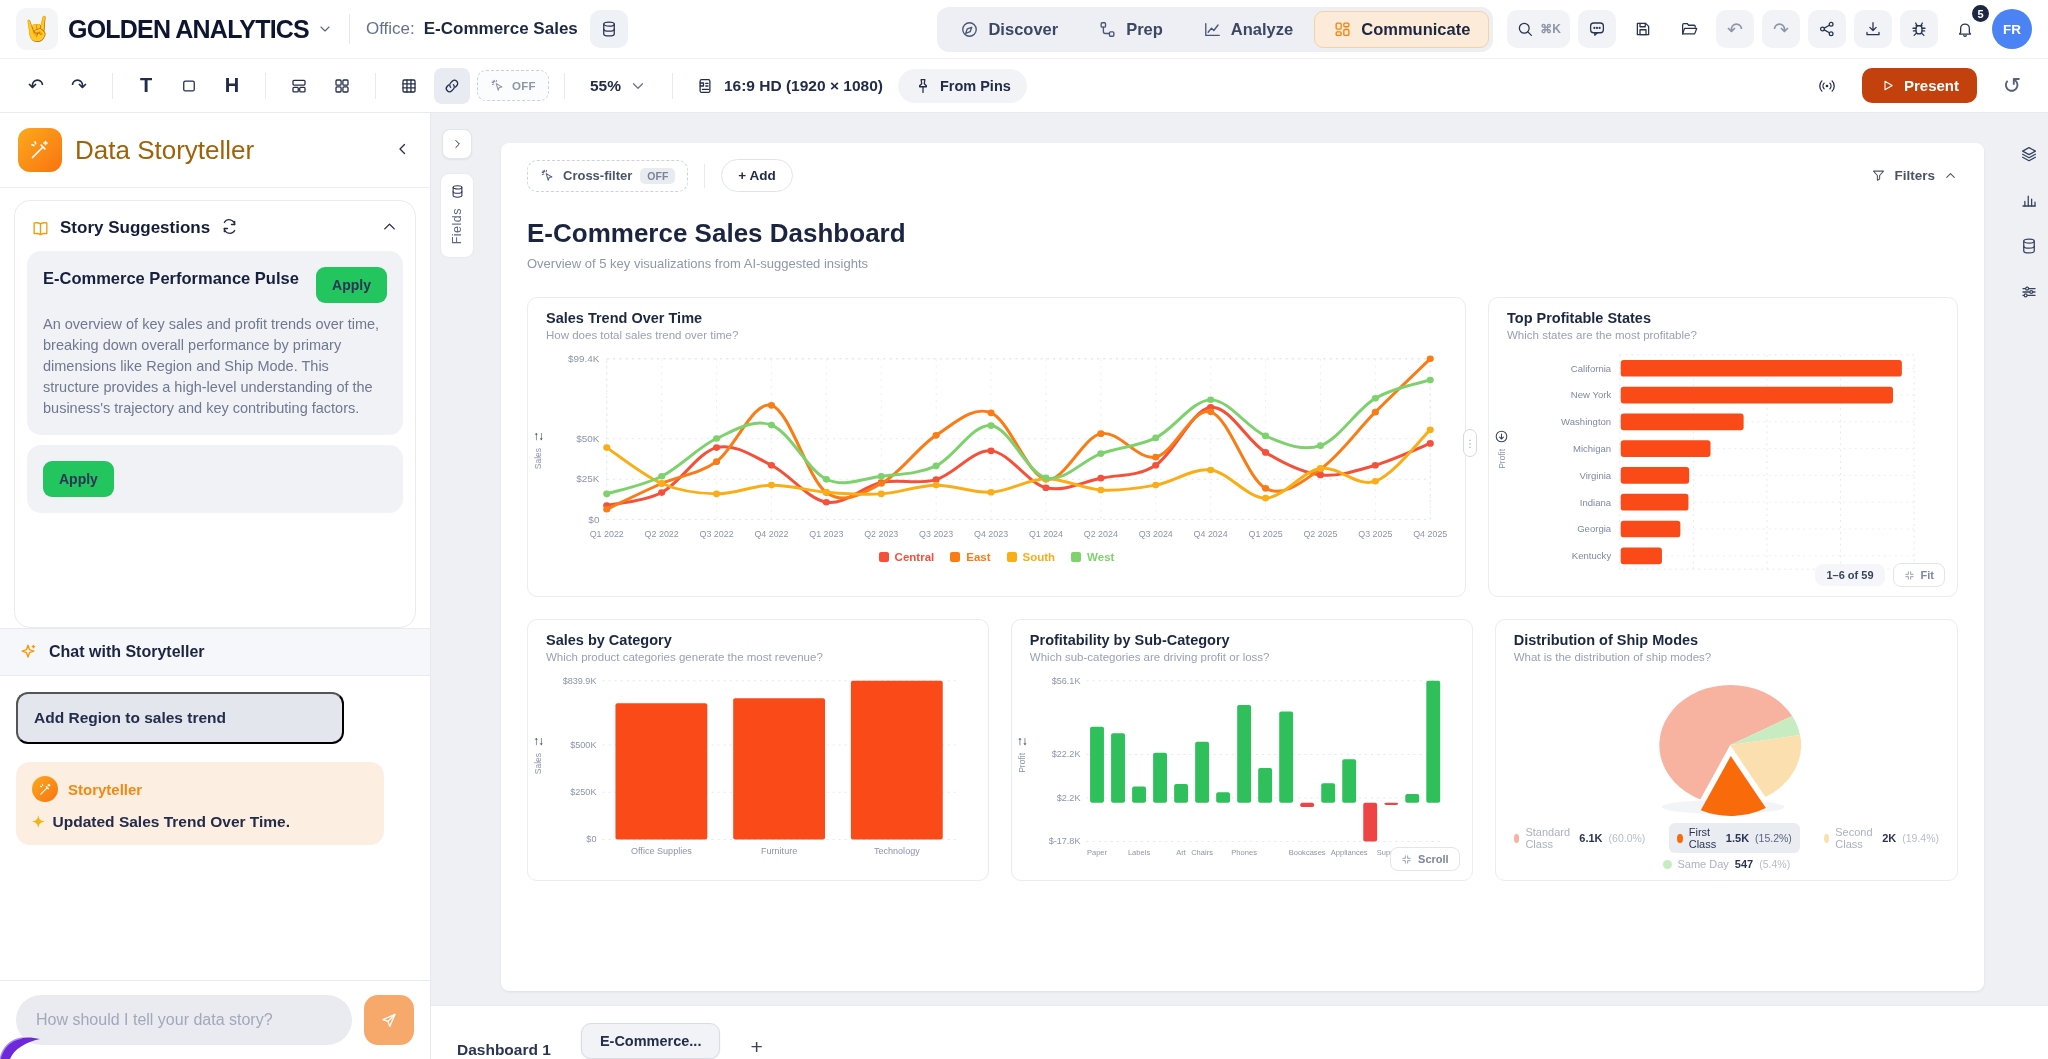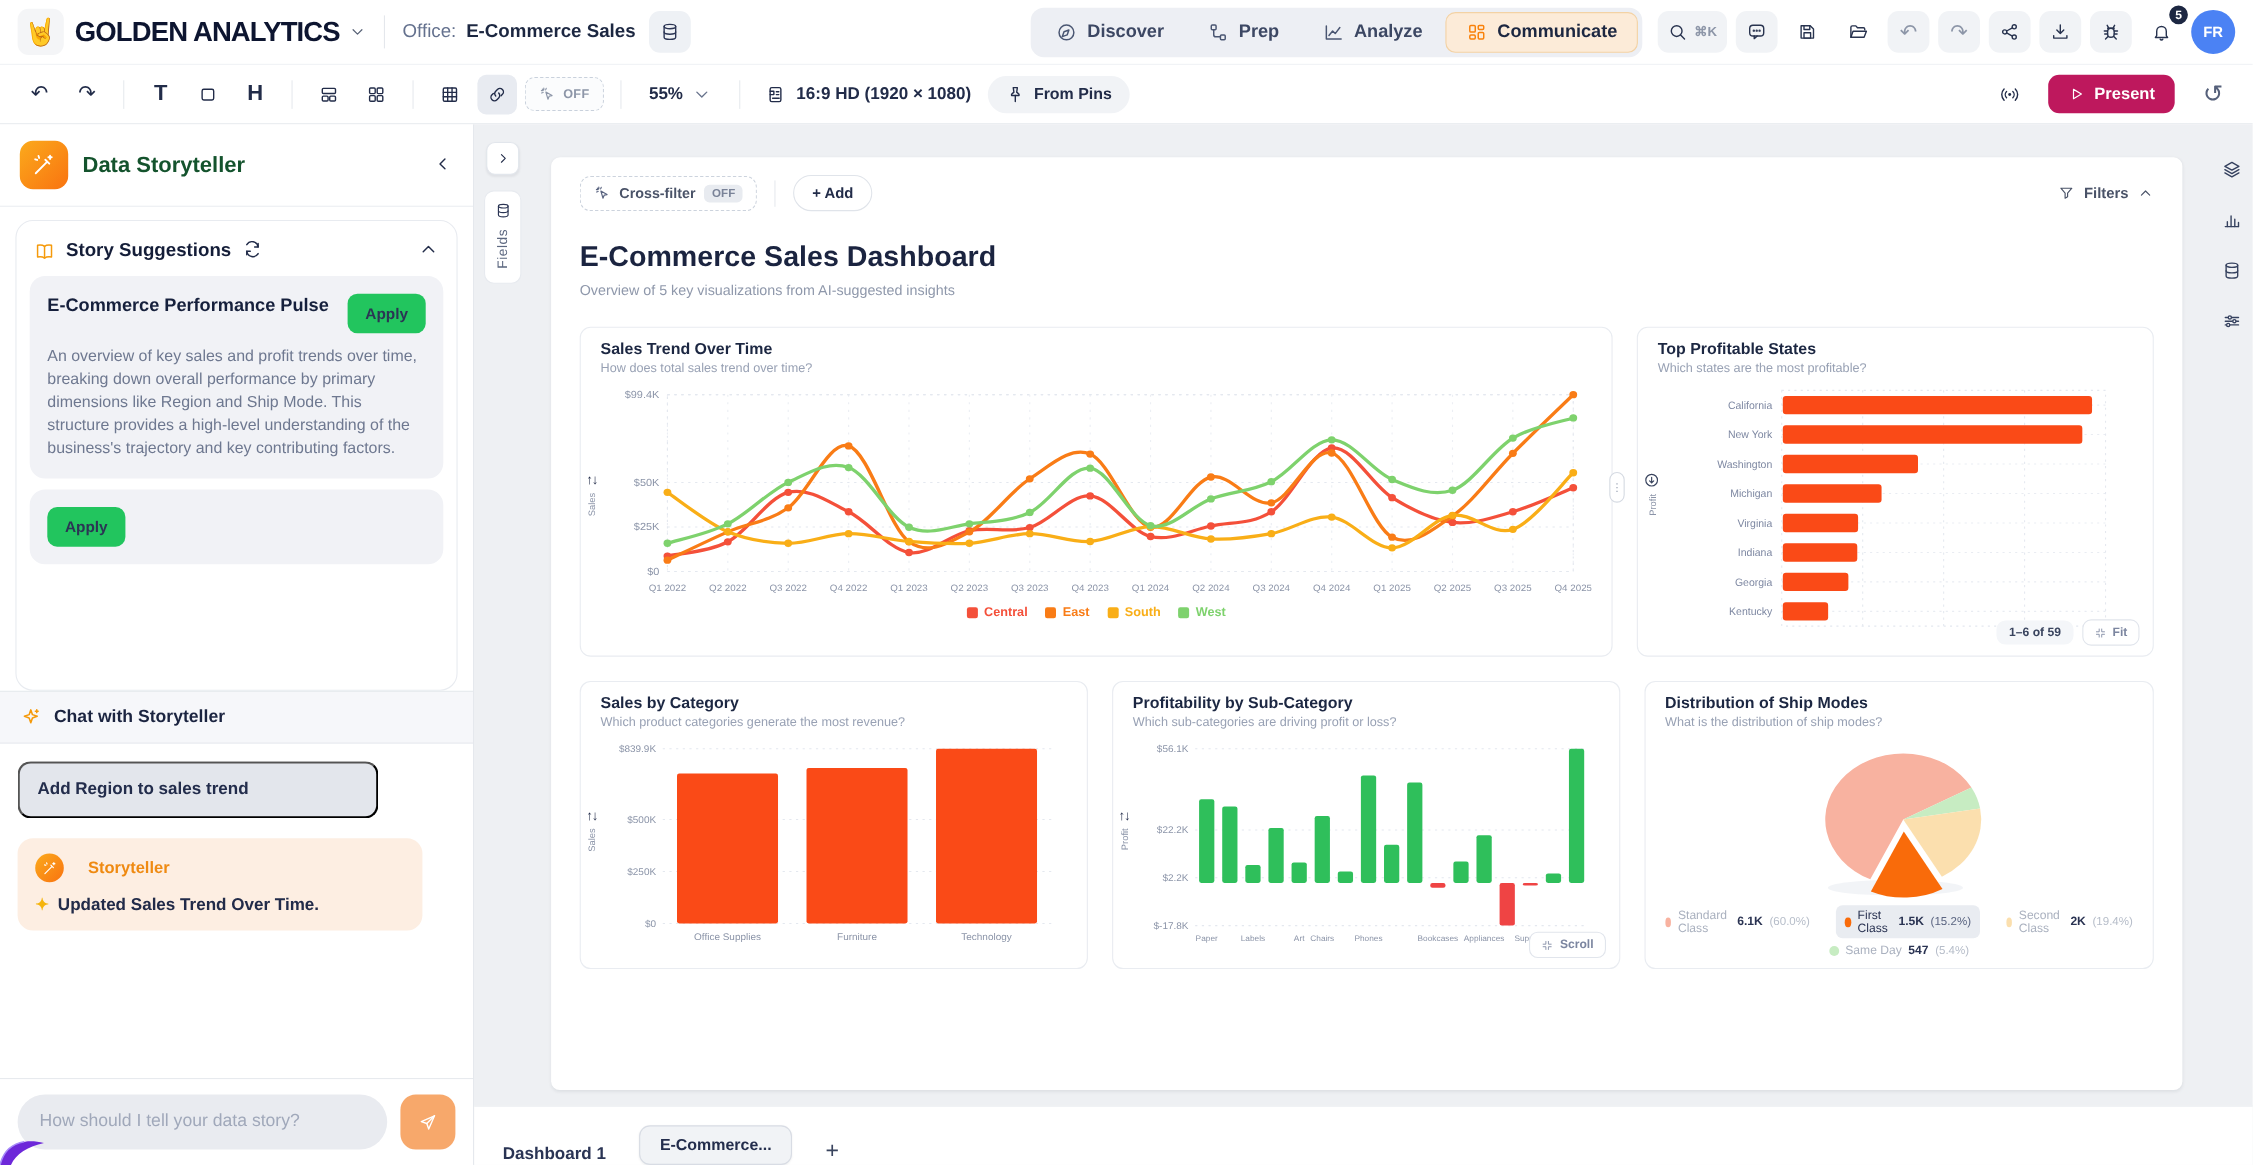--- a/index.html
+++ b/index.html
@@ -34,47 +34,47 @@
 .tool{height:36px;min-width:36px;border:none;background:transparent;color:#222c49;display:flex;align-items:center;justify-content:center;border-radius:8px}
 .tool.activebg{background:#e8ebf1}
 .tglyph{font-size:19px;line-height:1}
 .tletter{font-size:20px;font-weight:600}
 .tooldiv{width:1px;height:26px;background:#e7eaee;margin:0 8px}
 .dashed-btn{display:flex;align-items:center;gap:7px;border:1.5px dashed #c9d1dc;border-radius:9px;padding:7px 12px;background:#fbfcfd;color:#8d96a8}
 .offbadge{font-size:11.5px;font-weight:700;color:#8d96a8;letter-spacing:.3px}
 .zoomsel{display:flex;align-items:center;gap:8px;font-size:15.5px;font-weight:600;color:#222c49;padding:0 10px;background:none;border:none}
 .size-ind{display:flex;align-items:center;gap:10px;font-size:15.5px;font-weight:600;color:#222c49;padding:0 8px;white-space:nowrap}
 .pill-btn{display:flex;align-items:center;gap:8px;background:#f1f3f6;border:none;border-radius:18px;padding:8px 16px;font-size:14.5px;font-weight:600;color:#222c49;white-space:nowrap}
-.present{display:flex;align-items:center;gap:9px;background:#be185d;color:#fff;border:none;border-radius:10px;padding:9px 18px;font-size:15px;font-weight:600;margin:0 10px}
+.present{display:flex;align-items:center;gap:9px;background:#c2410c;color:#fff;border:none;border-radius:10px;padding:9px 18px;font-size:15px;font-weight:600;margin:0 10px}
 .tspacer{flex:1}
 
 .main{display:flex;height:946px;position:relative;background:#eef0f3}
 
 .sidebar{width:431px;background:#fff;border-right:1px solid #e5e8ed;display:flex;flex-direction:column;position:relative;z-index:6}
 .sb-head{display:flex;align-items:center;gap:13px;padding:15px 18px;border-bottom:1px solid #eceef2}
 .sb-logo{width:44px;height:44px;border-radius:12px;background:linear-gradient(135deg,#fbaa1c,#f97310);display:flex;align-items:center;justify-content:center;color:#fff}
-.sb-title{font-size:20px;font-weight:700;color:#14532d}
+.sb-title{font-size:26px;font-weight:400;color:#a16207}
 .sb-collapse{margin-left:auto;color:#222c49;background:none;border:none}
 .panel{margin:12px 14px 0;border:1.5px solid #e8ebf0;border-radius:16px;padding:12px;height:428px;overflow:hidden;flex:none}
 .panel-head{display:flex;align-items:center;gap:10px;padding:4px 4px 12px;color:#1b2440}
 .panel-title{font-size:17px;font-weight:700;color:#141d38}
 .panel-head .bk{color:#f59a0b}
 .panel-head .rf{color:#222c49}
 .panel-head .cu{margin-left:auto;color:#222c49}
 .sug{background:#f1f2f6;border-radius:14px;padding:16px;margin-bottom:10px}
 .sug-top{display:flex;gap:10px;align-items:flex-start}
 .sug-title{font-size:16.5px;font-weight:600;color:#16203c;line-height:1.35;flex:1}
 .apply{background:#22c55e;border:none;border-radius:9px;padding:0 16px;font-size:14px;font-weight:600;color:#2b3554;height:36px;flex:none}
 .sug-body{margin-top:11px;font-size:14.5px;line-height:1.45;color:#6e7890}
 .chat-head{display:flex;align-items:center;gap:11px;background:#f6f7fa;border-top:1px solid #e7eaee;border-bottom:1px solid #e7eaee;padding:13px 18px;font-size:16px;font-weight:700;color:#1b2440}
 .chat-head .ic{color:#f59a0b}
 .chat-body{padding:16px;display:flex;flex-direction:column;gap:18px}
 .chip{background:#e3e6ec;border-radius:12px;padding:15px 16px;font-size:15.5px;font-weight:600;color:#232d4c;align-self:stretch;margin-right:70px}
 .peach{background:#fdeee2;border-radius:14px;padding:14px 16px;margin-right:30px}
-.peach-head{display:flex;align-items:center;gap:22px;font-size:15px;font-weight:700;color:#ef8a12}
+.peach-head{display:flex;align-items:center;gap:10px;font-size:15px;font-weight:700;color:#ef8a12}
 .p-ic{width:26px;height:26px;border-radius:50%;background:linear-gradient(135deg,#fbaa1c,#f97310);color:#fff;display:flex;align-items:center;justify-content:center}
 .peach-msg{margin-top:11px;font-size:15.5px;font-weight:600;color:#222b49;display:flex;gap:8px;align-items:baseline}
 .star{color:#f5b40c;font-size:15px}
 .sb-bottom{margin-top:auto;border-top:1px solid #e7eaee;padding:14px 16px;display:flex;gap:12px;align-items:center;position:relative;background:#fff}
 .chat-input{flex:1;height:50px;border:none;outline:none;border-radius:25px;background:#e9ebf0;padding:0 20px;font-size:16px;color:#232d4c}
 .chat-input::placeholder{color:#a0a8ba}
 .send{width:50px;height:50px;border:none;border-radius:14px;background:#f7a86b;color:#fff;display:flex;align-items:center;justify-content:center;flex:none}
 .mascot{position:absolute;left:0;bottom:0;pointer-events:none}
 
 .fieldsrail{width:52px;display:flex;flex-direction:column;align-items:center;padding-top:16px;gap:14px;flex:none}

